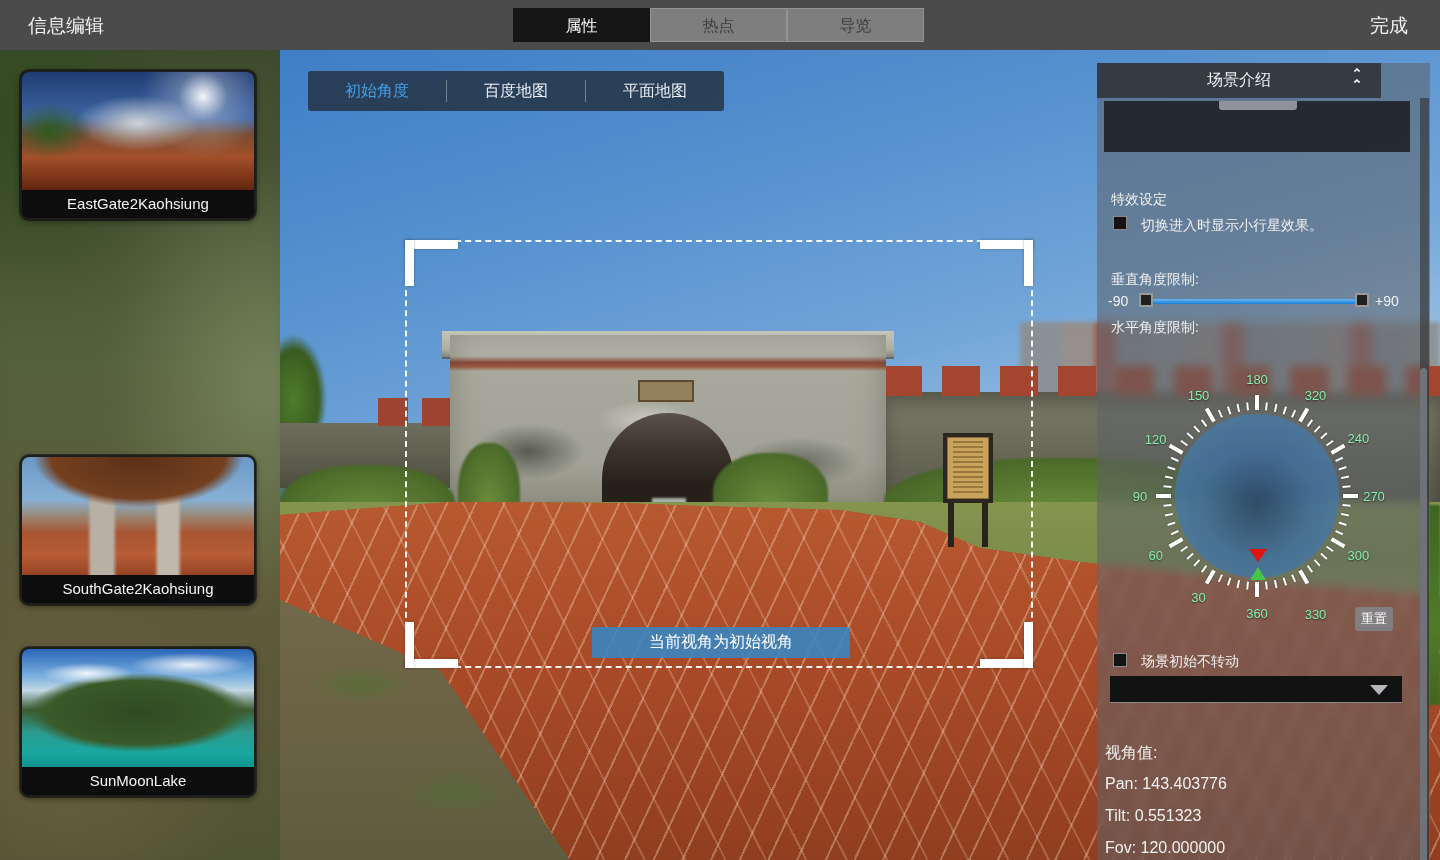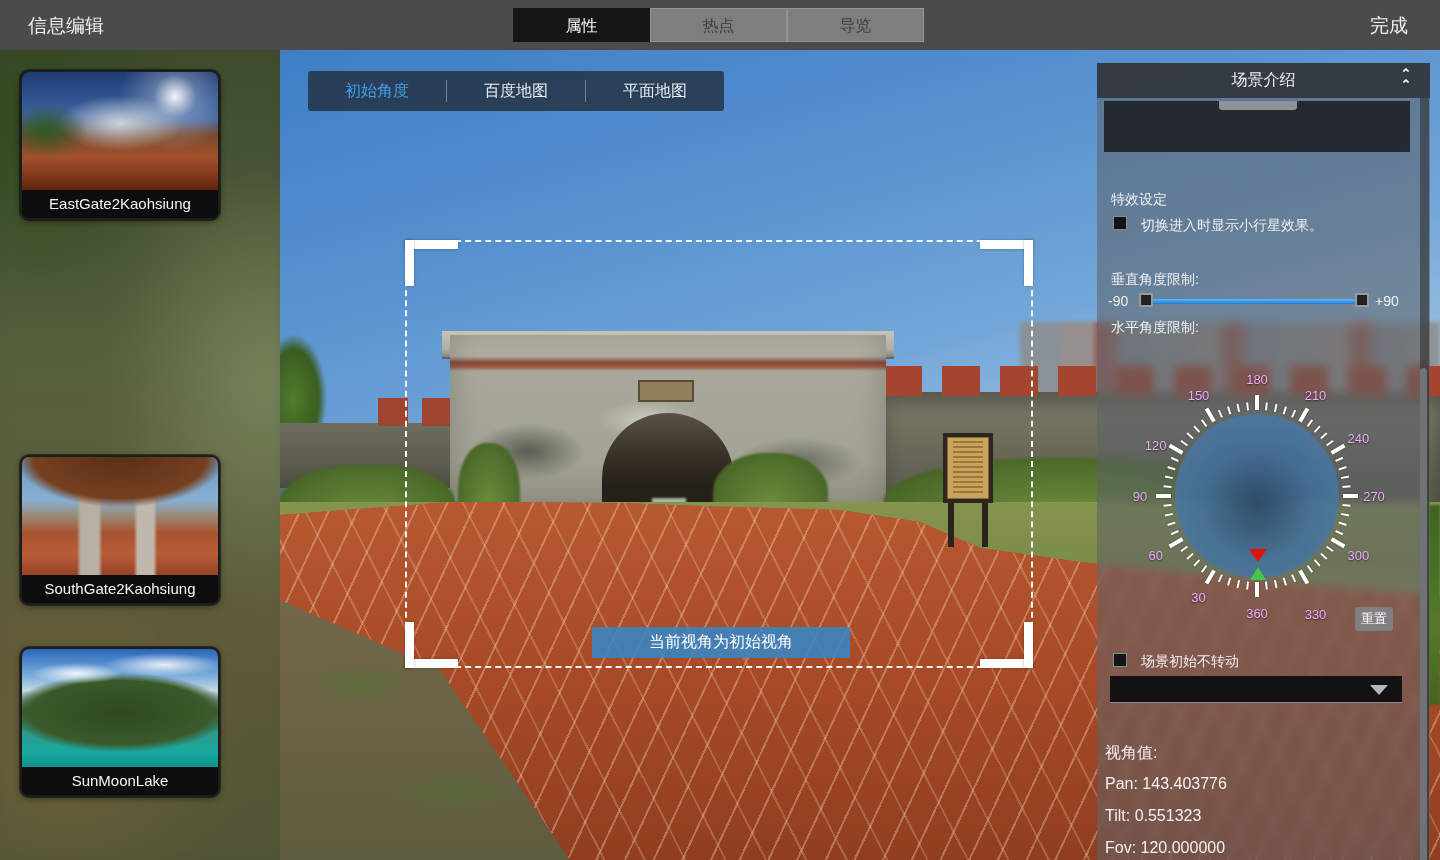--- a/index.html
+++ b/index.html
@@ -18,21 +18,21 @@
 
   
   .sidebar { position:absolute; left:0; top:50px; width:280px; height:810px; overflow:hidden; }
   .sidebar-bg { position:absolute; inset:-25px;
     background:
       radial-gradient(ellipse 200px 260px at 20% 12%, #31491f 0%, rgba(49,73,31,0) 70%),
       radial-gradient(ellipse 230px 320px at 88% 42%, #75825a 0%, rgba(117,130,90,0) 70%),
       radial-gradient(ellipse 260px 240px at 28% 85%, #6a5f3c 0%, rgba(106,95,60,0) 70%),
       linear-gradient(180deg, #3c4a2c 0%, #55603c 40%, #5f5a3a 70%, #4e5434 100%);
     filter: blur(14px); }
-  .thumb { position:absolute; left:20px; width:200px; height:150px; border-radius:9px;
+  .thumb { position:absolute; left:20px; width:236px; height:150px; border-radius:9px;
     border:2px solid #1d1d1d; overflow:hidden; cursor:pointer;
     box-shadow:0 0 0 1px rgba(0,0,0,0.45), 0 2px 6px rgba(0,0,0,0.4); background:#000; }
   .thumb.selected { border:2px solid #f4f4f4; }
   .thumb-img { position:absolute; left:0; top:0; right:0; height:122px; }
   .thumb-label { position:absolute; left:0; right:0; bottom:0; height:28px; background:#0d0d0d;
     color:#f5f5f5; font-size:15px; text-align:center; line-height:27px; }
   .t1 { background:
       radial-gradient(circle at 78% 20%, rgba(255,255,255,0.95) 0%, rgba(255,255,255,0.25) 12%, rgba(255,255,255,0) 30%),
       radial-gradient(ellipse 60px 40px at 12% 48%, #2e5a20 0%, rgba(46,90,32,0) 70%),
       radial-gradient(ellipse 95px 42px at 50% 42%, #cfd4d8 0%, rgba(207,212,216,0) 66%),
@@ -125,42 +125,42 @@
     border:2px dashed rgba(255,255,255,0.95); z-index:5; }
   .bracket { position:absolute; z-index:6; }
   .bracket span { position:absolute; background:#fff; box-shadow:0 0 3px rgba(0,0,0,0.3); }
   .set-view-btn { position:absolute; left:312px; top:577px; width:258px; height:31px; z-index:7;
     background:rgba(55,134,196,0.88); color:#fff; font-size:16px; text-align:center; line-height:30px;
     border-radius:2px; cursor:pointer; }
 
   
   .panel { position:absolute; left:1097px; top:63px; width:333px; height:797px; z-index:20;
     background:rgba(92,97,102,0.55); backdrop-filter:blur(5px); color:#f0f0f0; }
-  .panel-header { position:absolute; left:0; top:0; width:333px; height:35px;
+  .panel-header { position:absolute; left:0; top:0; width:284px; height:35px;
     background:rgba(52,56,62,0.95); }
   .panel-title { position:absolute; left:0; right:0; top:7px; text-align:center; font-size:16px; color:#f2f2f2; }
   .collapse-icon { position:absolute; right:12px; top:5px; width:24px; height:24px; cursor:pointer;
     color:#fff; font-size:13px; line-height:11px; text-align:center; font-weight:bold; }
   .audio-box { position:absolute; left:7px; top:38px; width:306px; height:51px;
     background:rgba(22,22,22,0.8); }
   .audio-btn-partial { position:absolute; left:115px; top:0; width:78px; height:9px;
     background:#8f9398; border-radius:0 0 3px 3px; cursor:pointer; }
   .audio-hint { position:absolute; left:0; right:0; top:22px; text-align:center; font-size:13px; color:#e6e6e6; }
   .p-label { position:absolute; font-size:14px; color:#f0f0f0; }
   .p-check { position:absolute; width:14px; height:14px; background:#141414; border:1px solid #8a8a8a; cursor:pointer; }
   .slider-track { position:absolute; left:48px; top:236px; width:216px; height:5px;
     background:linear-gradient(180deg,#66b4f2 0%,#1b7fd6 100%); border-radius:2px; }
   .slider-handle { position:absolute; top:230px; width:14px; height:14px;
     background:#222; border:2px solid #9a9a9a; cursor:pointer; }
   .compass { position:absolute; left:35px; top:308px; width:250px; height:250px; }
   .compass-dial { position:absolute; left:43px; top:43px; width:164px; height:164px; border-radius:50%;
     background:radial-gradient(circle at 50% 55%, rgba(38,70,105,0.85) 0%, rgba(62,112,160,0.8) 45%, rgba(78,130,178,0.78) 100%); cursor:pointer; }
   .tick { position:absolute; left:125px; top:125px; background:#fff; transform-origin:0 0;
     box-shadow:0 0 2px rgba(0,0,0,0.4); }
-  .compass-label { position:absolute; color:#f0abfc; font-size:13px; transform:translate(-50%,-50%);
+  .compass-label { position:absolute; color:#86efac; font-size:13px; transform:translate(-50%,-50%);
     text-shadow:0 1px 2px rgba(0,0,0,0.6); }
   .arrow-red { position:absolute; left:117px; top:178px; width:0; height:0;
     border-left:9px solid transparent; border-right:9px solid transparent; border-top:13px solid #e01212; }
   .arrow-green { position:absolute; left:118px; top:196px; width:0; height:0;
     border-left:8px solid transparent; border-right:8px solid transparent; border-bottom:13px solid #46c648; }
   .reset-btn { position:absolute; left:258px; top:544px; width:38px; height:24px;
     background:rgba(130,134,140,0.85); color:#fff; font-size:13px; text-align:center; line-height:23px;
     border-radius:3px; cursor:pointer; }
   .dropdown { position:absolute; left:13px; top:613px; width:292px; height:27px;
     background:#121212; border-bottom:1px solid #8a8a8a; cursor:pointer; }
@@ -344,24 +344,24 @@
       <div class="tick" style="width: 2px; height: 8px; transform: rotate(318deg) translate(-50%, -94px);"></div>
       <div class="tick" style="width: 2px; height: 8px; transform: rotate(324deg) translate(-50%, -94px);"></div>
       <div class="tick" style="width: 4px; height: 15px; transform: rotate(330deg) translate(-50%, -101px);"></div>
       <div class="tick" style="width: 2px; height: 8px; transform: rotate(336deg) translate(-50%, -94px);"></div>
       <div class="tick" style="width: 2px; height: 8px; transform: rotate(342deg) translate(-50%, -94px);"></div>
       <div class="tick" style="width: 2px; height: 8px; transform: rotate(348deg) translate(-50%, -94px);"></div>
       <div class="tick" style="width: 2px; height: 8px; transform: rotate(354deg) translate(-50%, -94px);"></div>
       <span class="compass-label" style="left: 66.5px; top: 226.325px; text-align: center;">30</span>
       <span class="compass-label" style="left: 23.675px; top: 183.5px;">60</span>
       <span class="compass-label" style="left: 8px; top: 125px;">90</span>
-      <span class="compass-label" style="left: 23.675px; top: 74px; text-align: right;">120</span>
+      <span class="compass-label" style="left: 23.675px; top: 68px; text-align: right;">120</span>
       <span class="compass-label" style="left: 66.5px; top: 23.675px;">150</span>
       <span class="compass-label" style="left: 125px; top: 8px;">180</span>
-      <span class="compass-label" style="left: 183.5px; top: 23.675px;">210</span>
+      <span class="compass-label" style="left: 183.5px; top: 23.675px;">320</span>
       <span class="compass-label" style="left: 226.325px; top: 66.5px;">240</span>
       <span class="compass-label" style="left: 242px; top: 125px;">270</span>
       <span class="compass-label" style="left: 226.325px; top: 183.5px;">300</span>
       <span class="compass-label" style="left: 183.5px; top: 243px;">330</span>
       <span class="compass-label" style="left: 125px; top: 242px;">360</span>
     </div>
   <div class="reset-btn">重置</div>
 
   <div class="p-check" style="left:16px;top:590px;"></div>
   <div class="p-label" style="left:44px;top:590px;">场景初始不转动</div>

